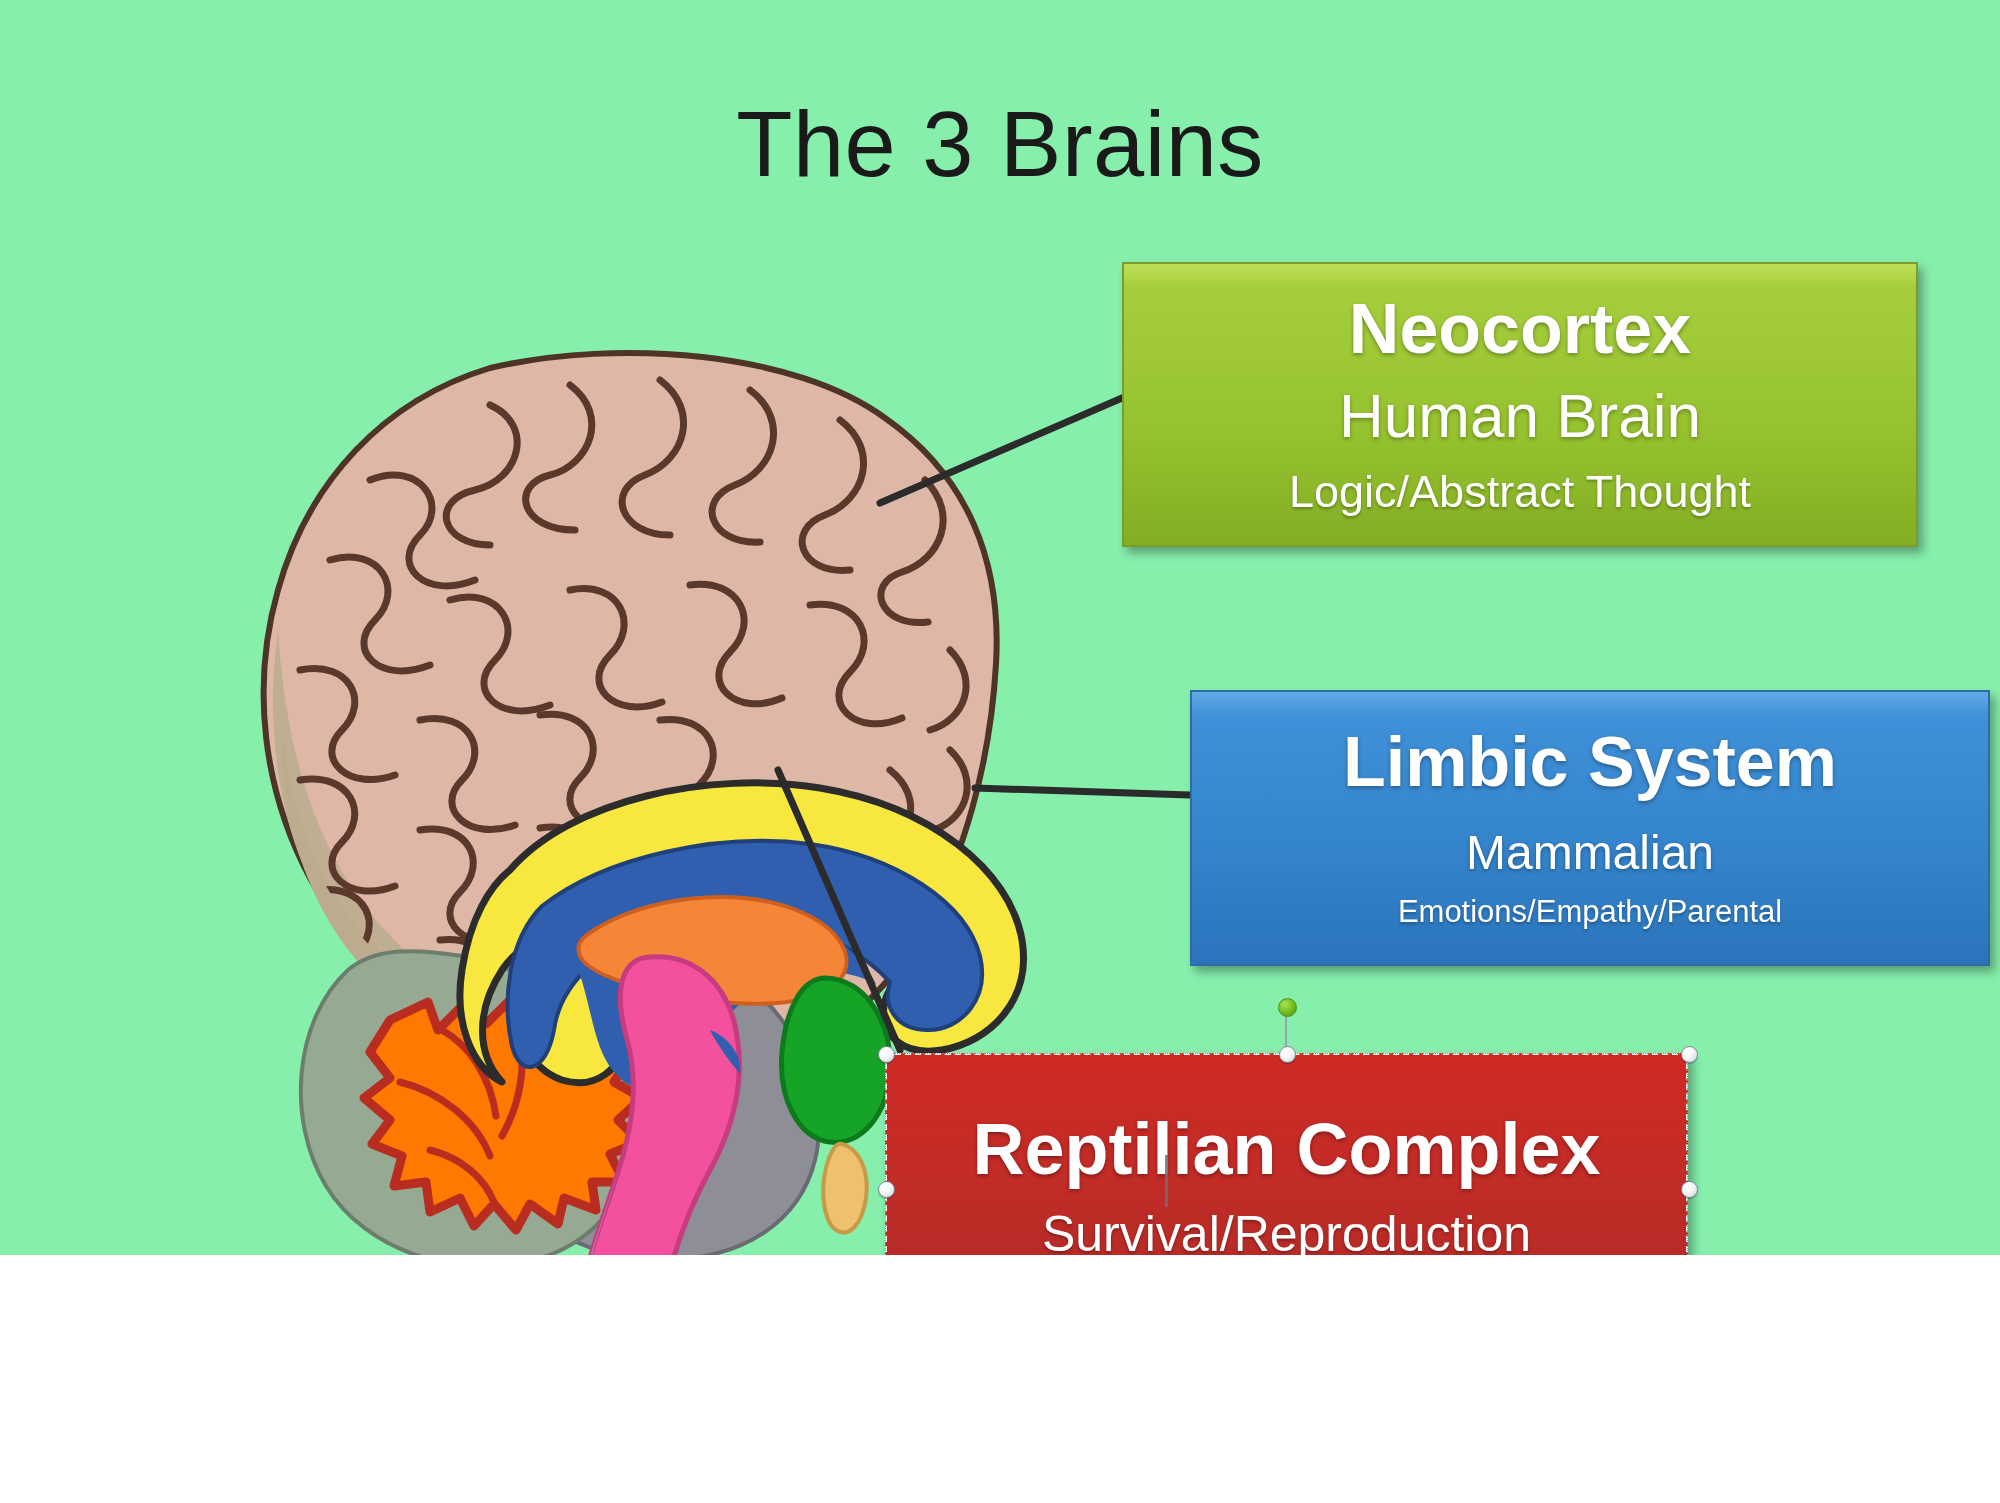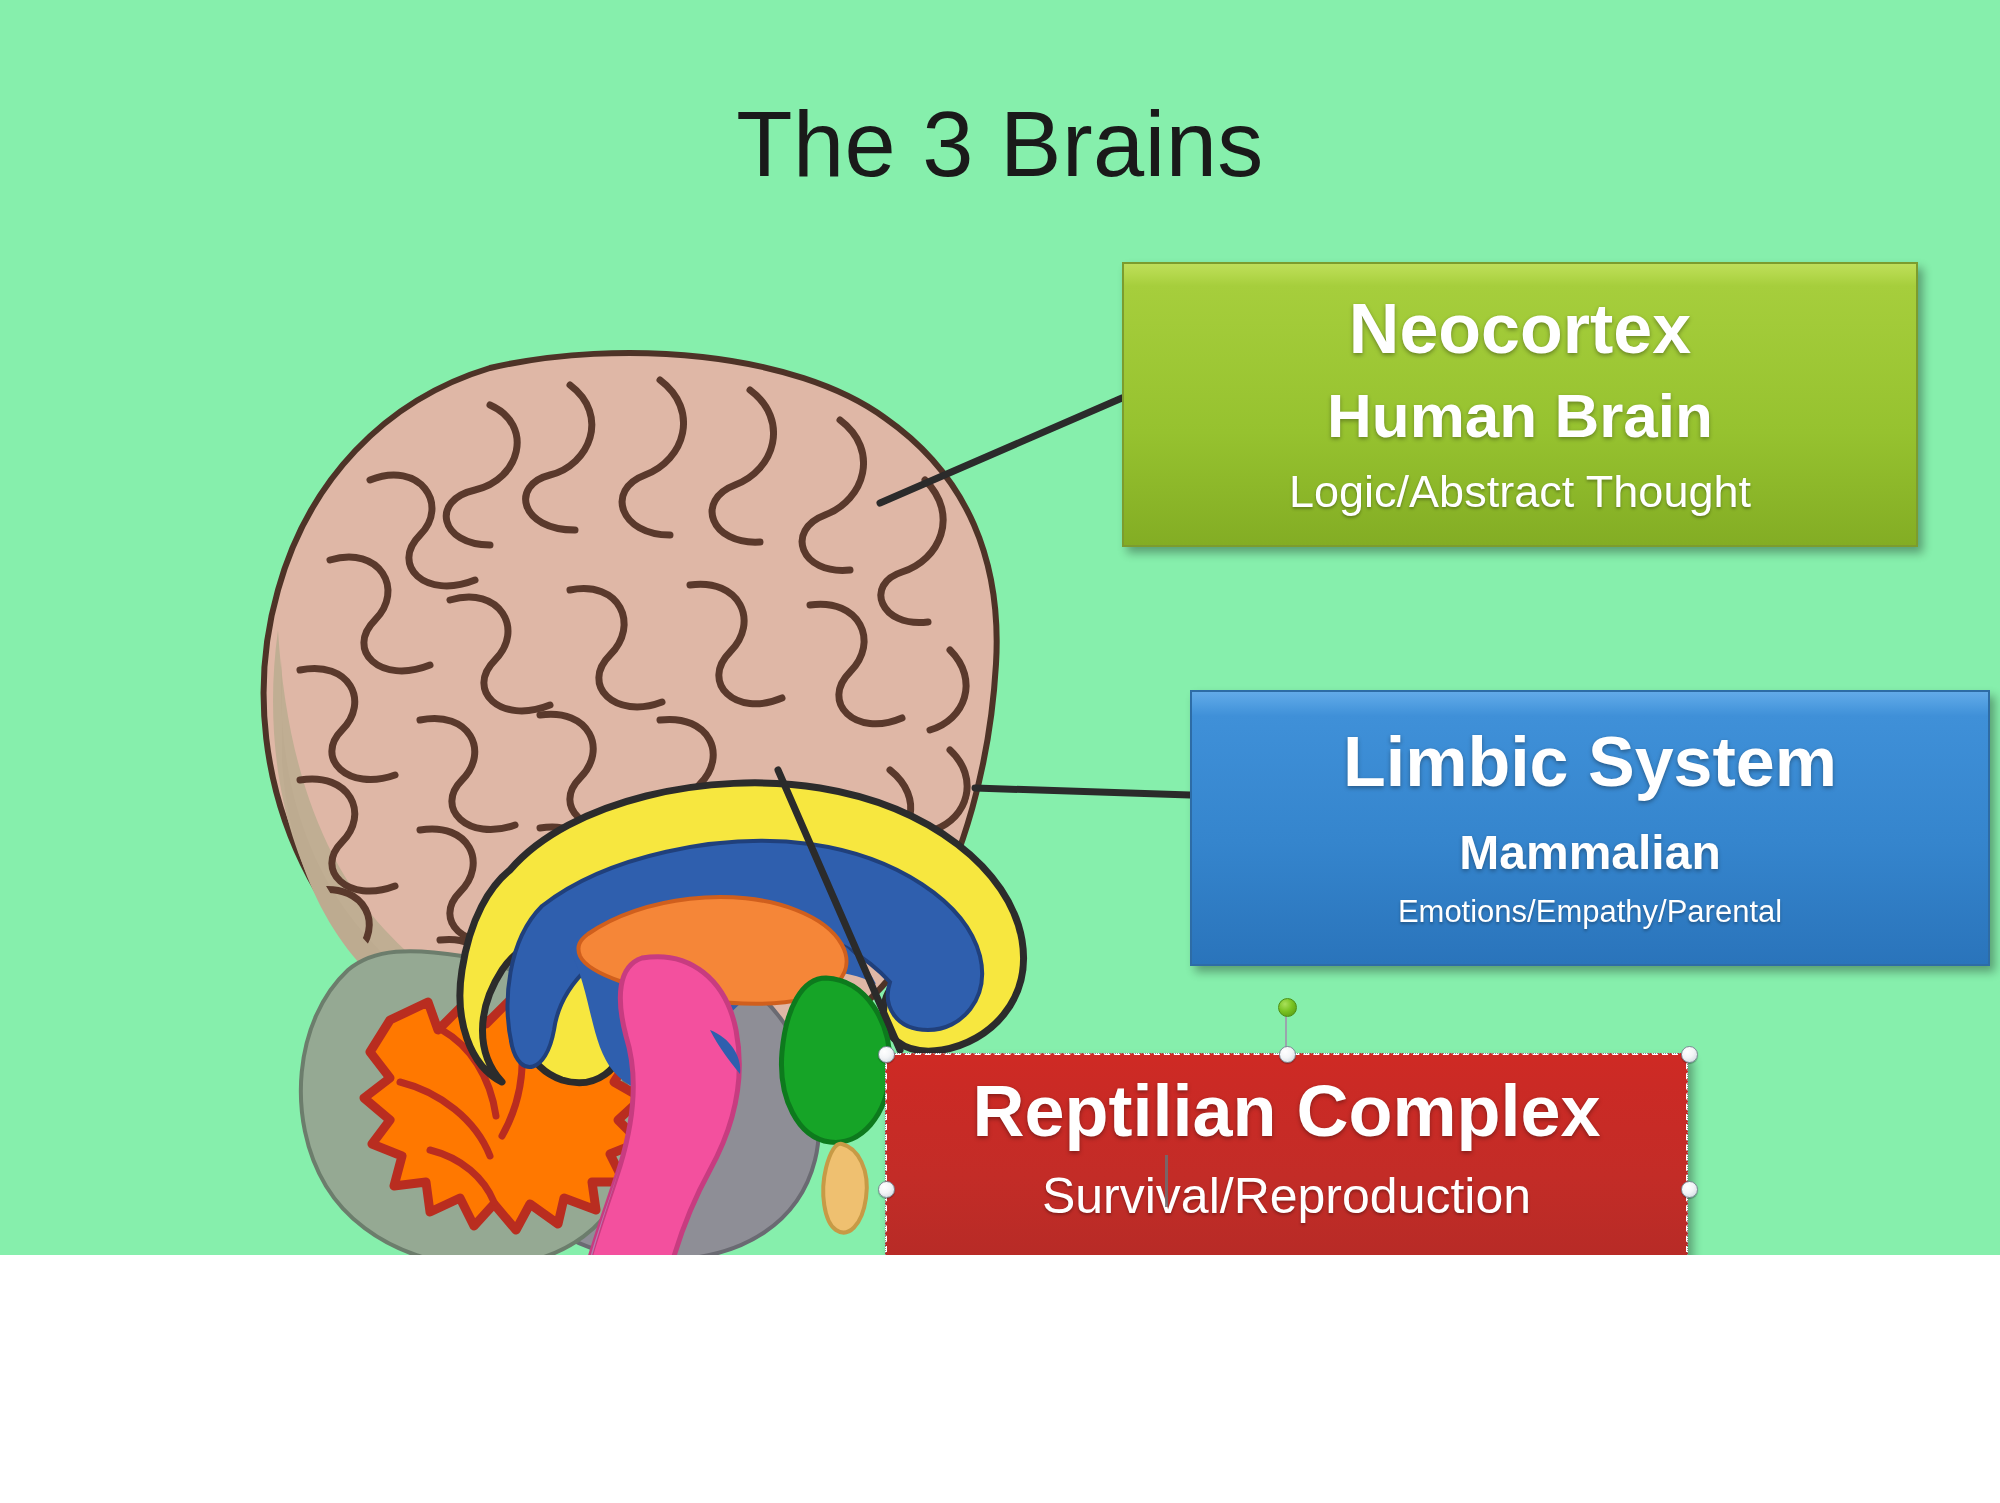--- a/index.html
+++ b/index.html
@@ -59,21 +59,21 @@
     overflow: hidden;
     gap: 16px;
   }
   .callout .ln1 {
     font-weight: bold;
     text-shadow: 0 2px 4px rgba(0,0,0,0.35);
     line-height: 1.02;
     white-space: nowrap;
   }
   .callout .ln2 {
-    font-weight: 700;
+    font-weight: 400;
     text-shadow: 0 2px 4px rgba(0,0,0,0.32);
     line-height: 1.05;
     white-space: nowrap;
   }
   .callout .ln3 {
     font-weight: 400;
     text-shadow: 0 2px 3px rgba(0,0,0,0.3);
     line-height: 1.05;
     white-space: nowrap;
   }
@@ -122,21 +122,21 @@
     height: 270px;
     border: none;
     justify-content: flex-start;
     padding-top: 22px;
     background:
       linear-gradient(to bottom,
         #cf2a24 0px, #cb2a25 30px,
         #c32c27 45%,
         #ae2a26 100%);
   }
-  #box-reptilian .ln1 { font-size: 72px; margin-bottom: 6px; }
+  #box-reptilian .ln1 { font-size: 72px; margin-bottom: 6px; margin-top: 38px; }
   #box-reptilian .ln3 { font-size: 50px; }
 
   
   #selection-border {
     position: absolute;
     left: 885px;
     top: 1053px;
     width: 803px;
     height: 270px;
     box-sizing: border-box;

